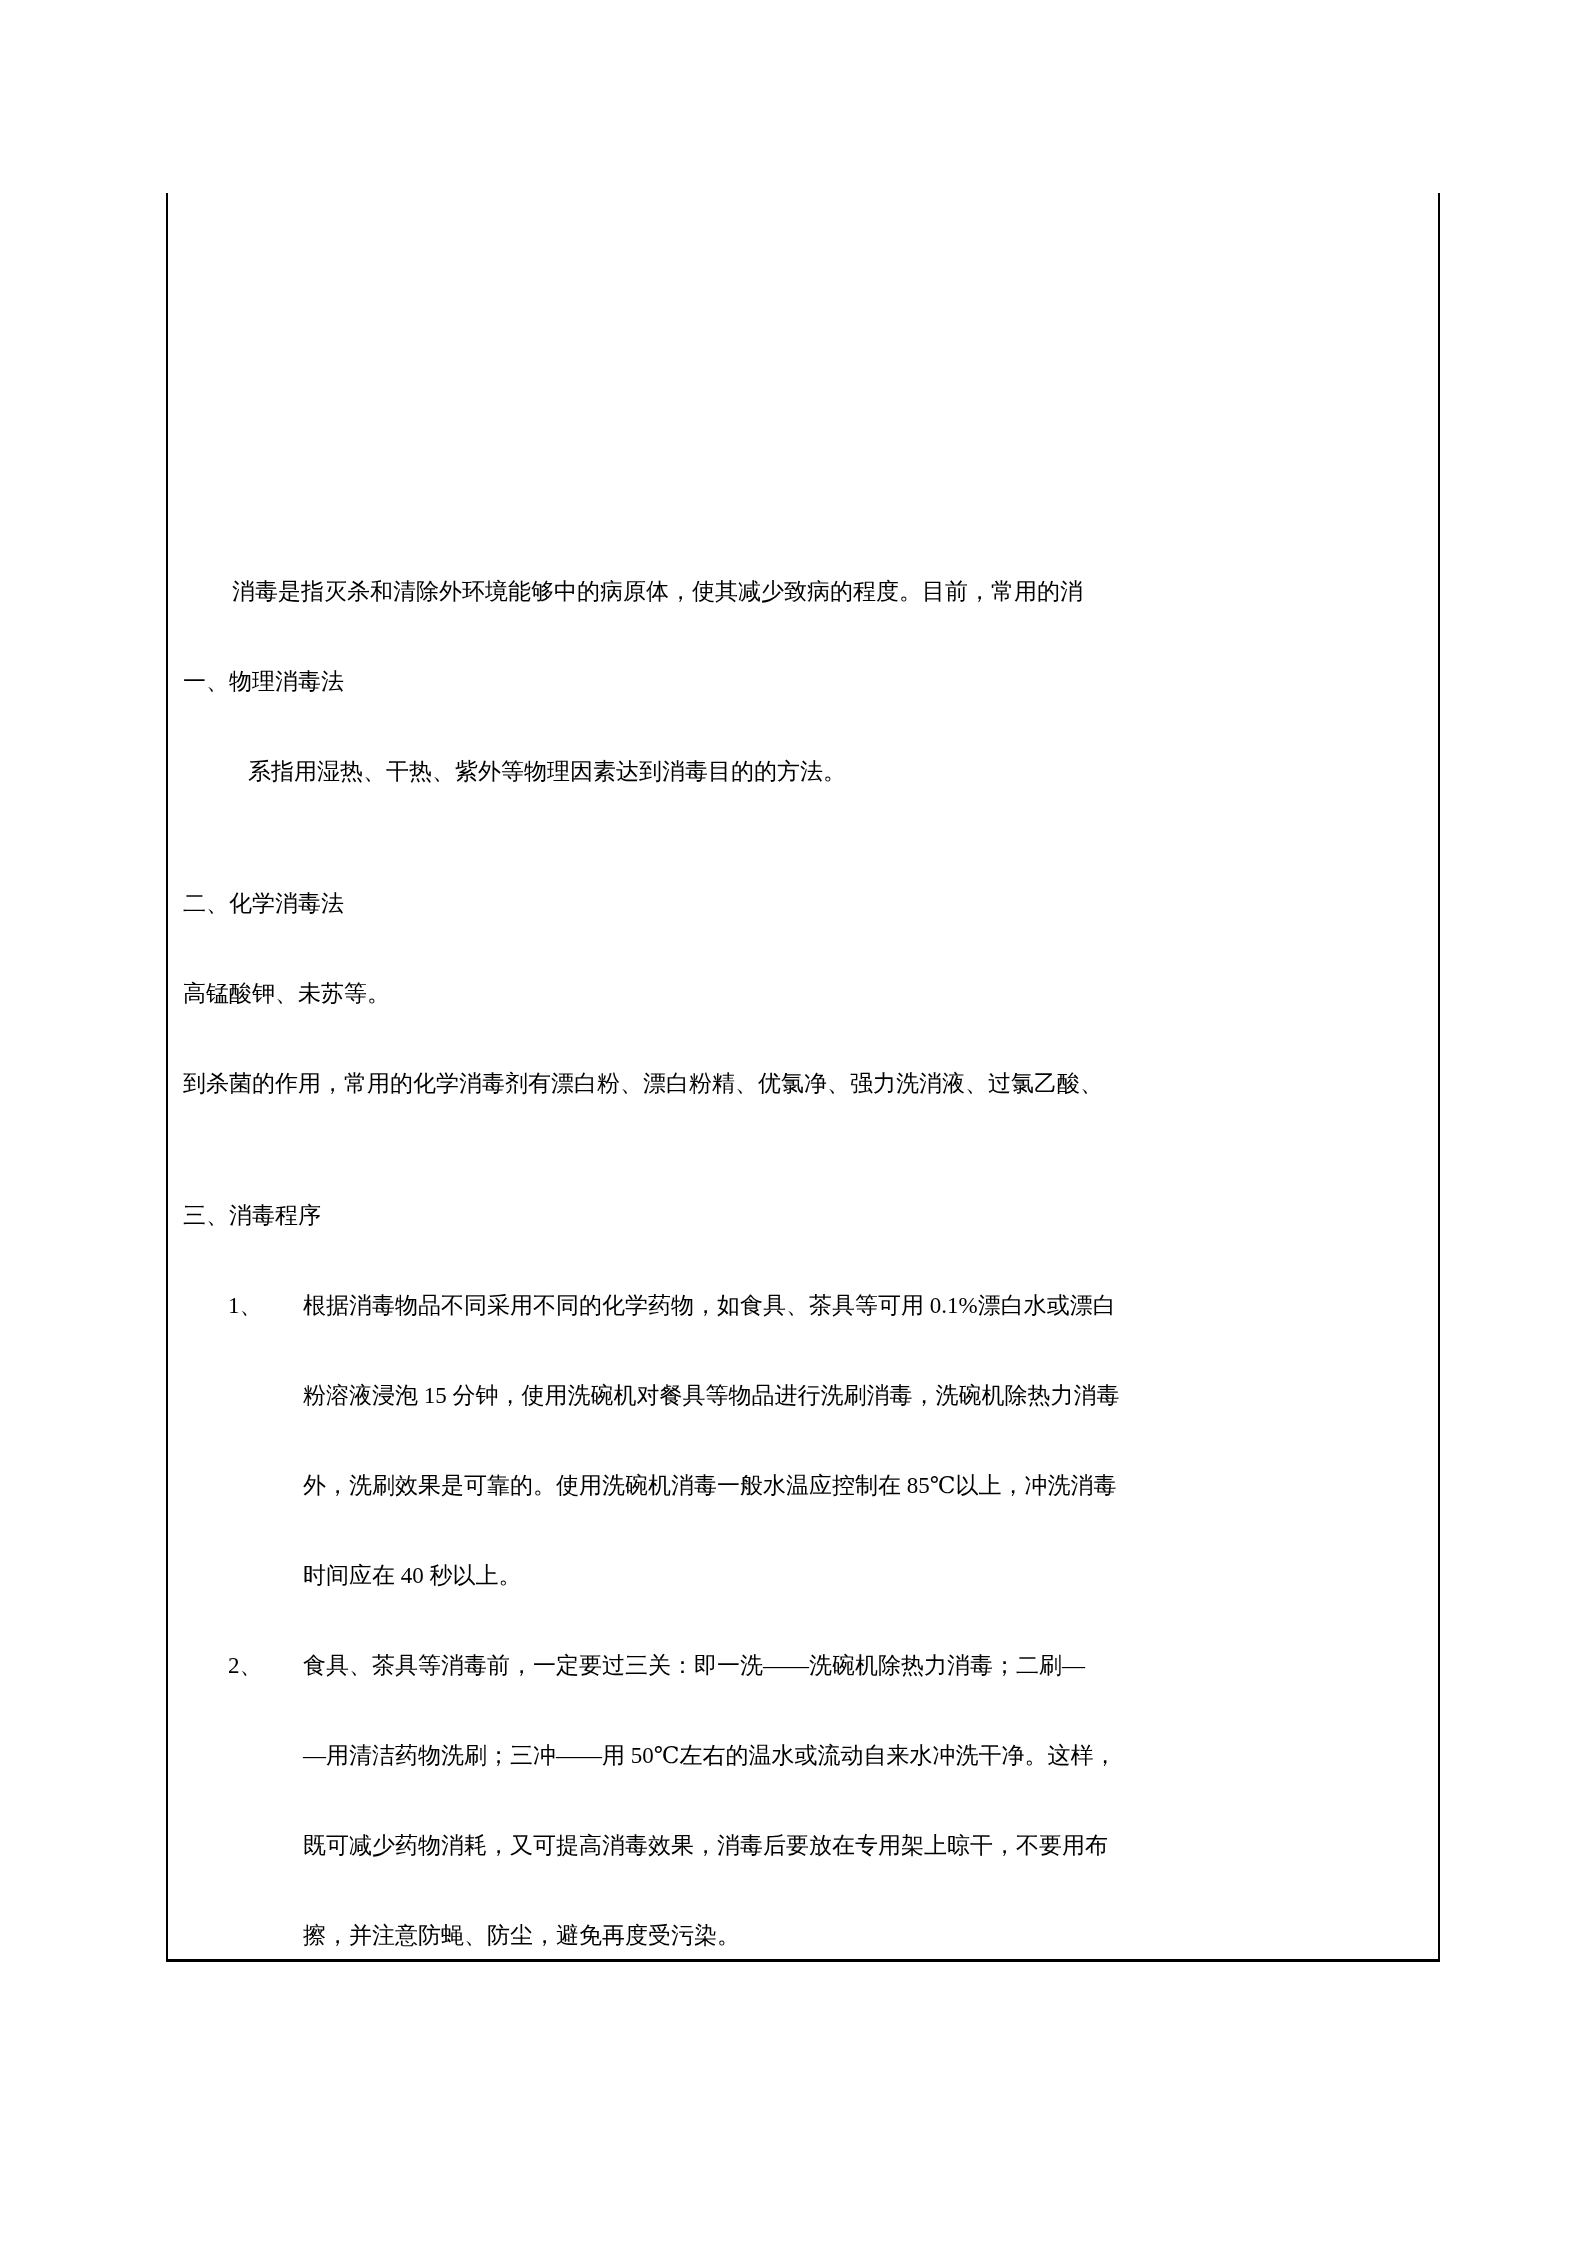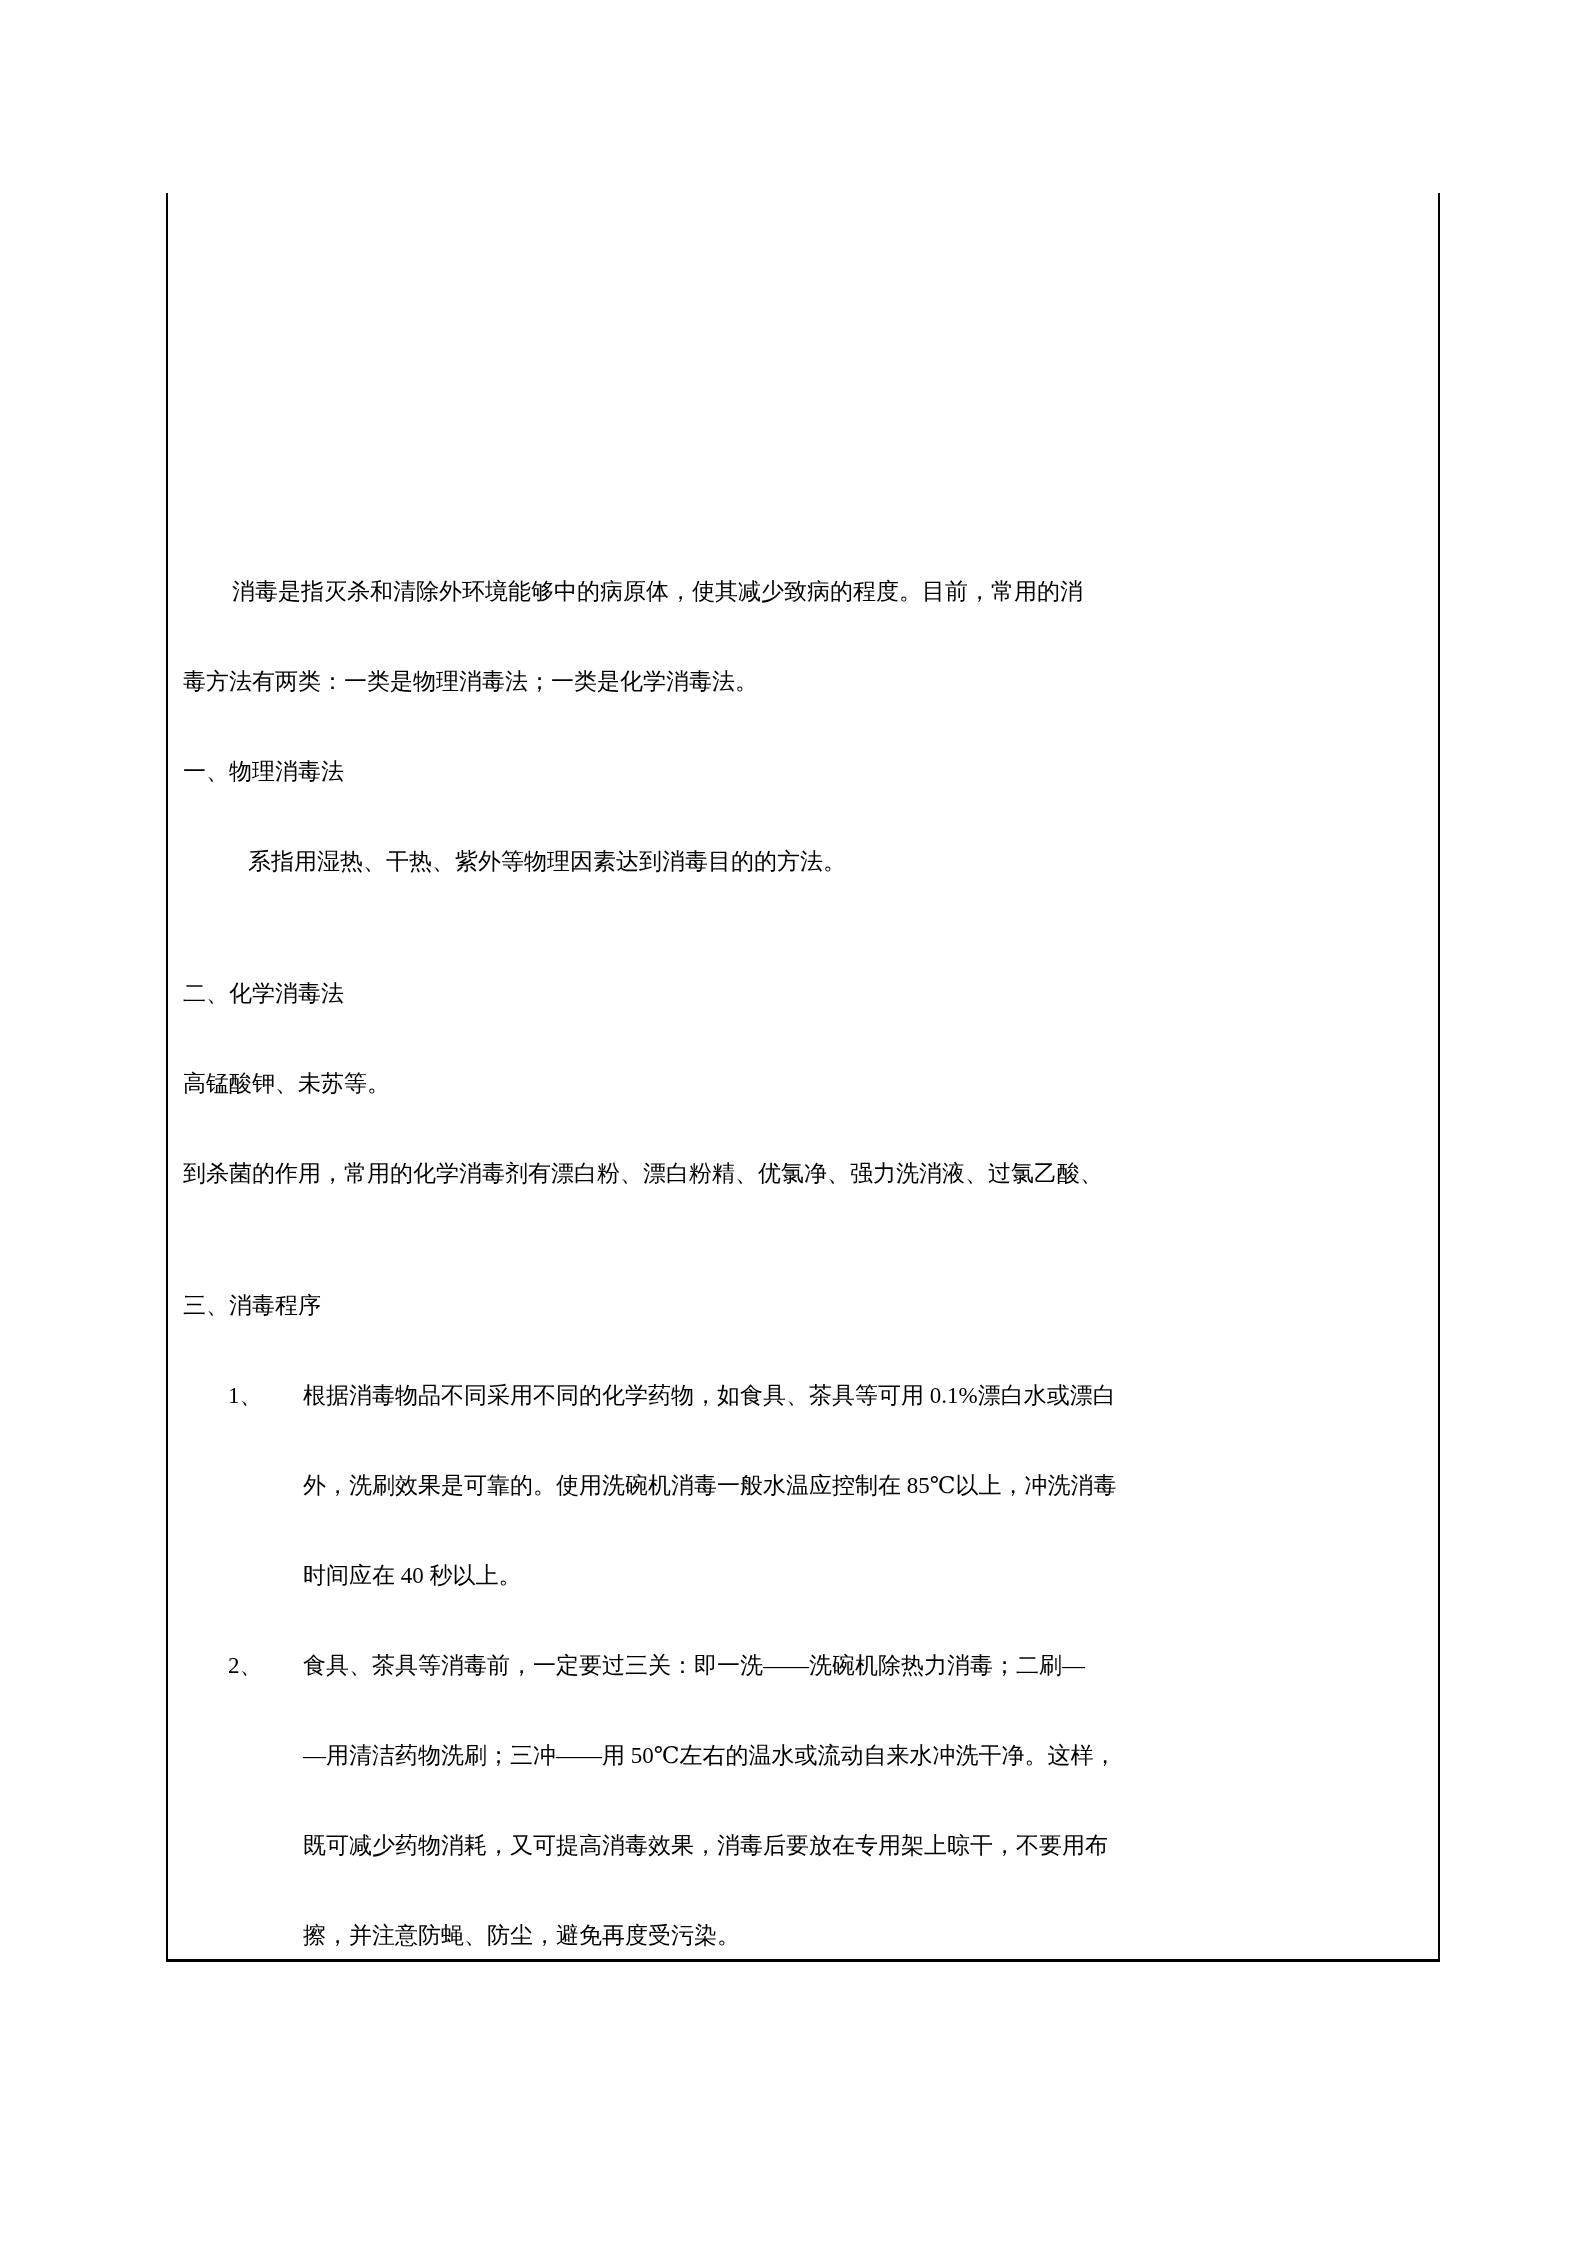--- a/index.html
+++ b/index.html
@@ -74,39 +74,39 @@
   .footer-label:last-child { flex: 0 0 auto; }
 </style>
 </head>
 <body>
 
 <div class="doc-cell">
   <div class="content">
     <div class="spacer-top"></div>
 
     <div class="line indent-intro">消毒是指灭杀和清除外环境能够中的病原体，使其减少致病的程度。目前，常用的消</div>
-    <div class="line">毒方法有两类：一类是物理消毒法；一类是化学消毒法。</div>
 
     <div class="line">一、物理消毒法</div>
     <div class="line indent-body">系指用湿热、干热、紫外等物理因素达到消毒目的的方法。</div>
 
     <div class="blank-line"></div>
 
     <div class="line">二、化学消毒法</div>
     <div class="line">高锰酸钾、未苏等。</div>
     <div class="line">到杀菌的作用，常用的化学消毒剂有漂白粉、漂白粉精、优氯净、强力洗消液、过氯乙酸、</div>
 
     <div class="blank-line"></div>
 
     <div class="line">三、消毒程序</div>
 
     <div class="line list-line">
       <span class="list-num">1、</span>
       <span>根据消毒物品不同采用不同的化学药物，如食具、茶具等可用 0.1%漂白水或漂白</span>
     </div>
+    <div class="line list-line">粉溶液浸泡 15 分钟，使用洗碗机对餐具等物品进行洗刷消毒，洗碗机除热力消毒</div>
     <div class="line list-line">外，洗刷效果是可靠的。使用洗碗机消毒一般水温应控制在 85℃以上，冲洗消毒</div>
     <div class="line list-line">时间应在 40 秒以上。</div>
 
     <div class="line list-line">
       <span class="list-num">2、</span>
       <span>食具、茶具等消毒前，一定要过三关：即一洗——洗碗机除热力消毒；二刷—</span>
     </div>
     <div class="line list-line">—用清洁药物洗刷；三冲——用 50℃左右的温水或流动自来水冲洗干净。这样，</div>
     <div class="line list-line">既可减少药物消耗，又可提高消毒效果，消毒后要放在专用架上晾干，不要用布</div>
     <div class="line list-line">擦，并注意防蝇、防尘，避免再度受污染。</div>

